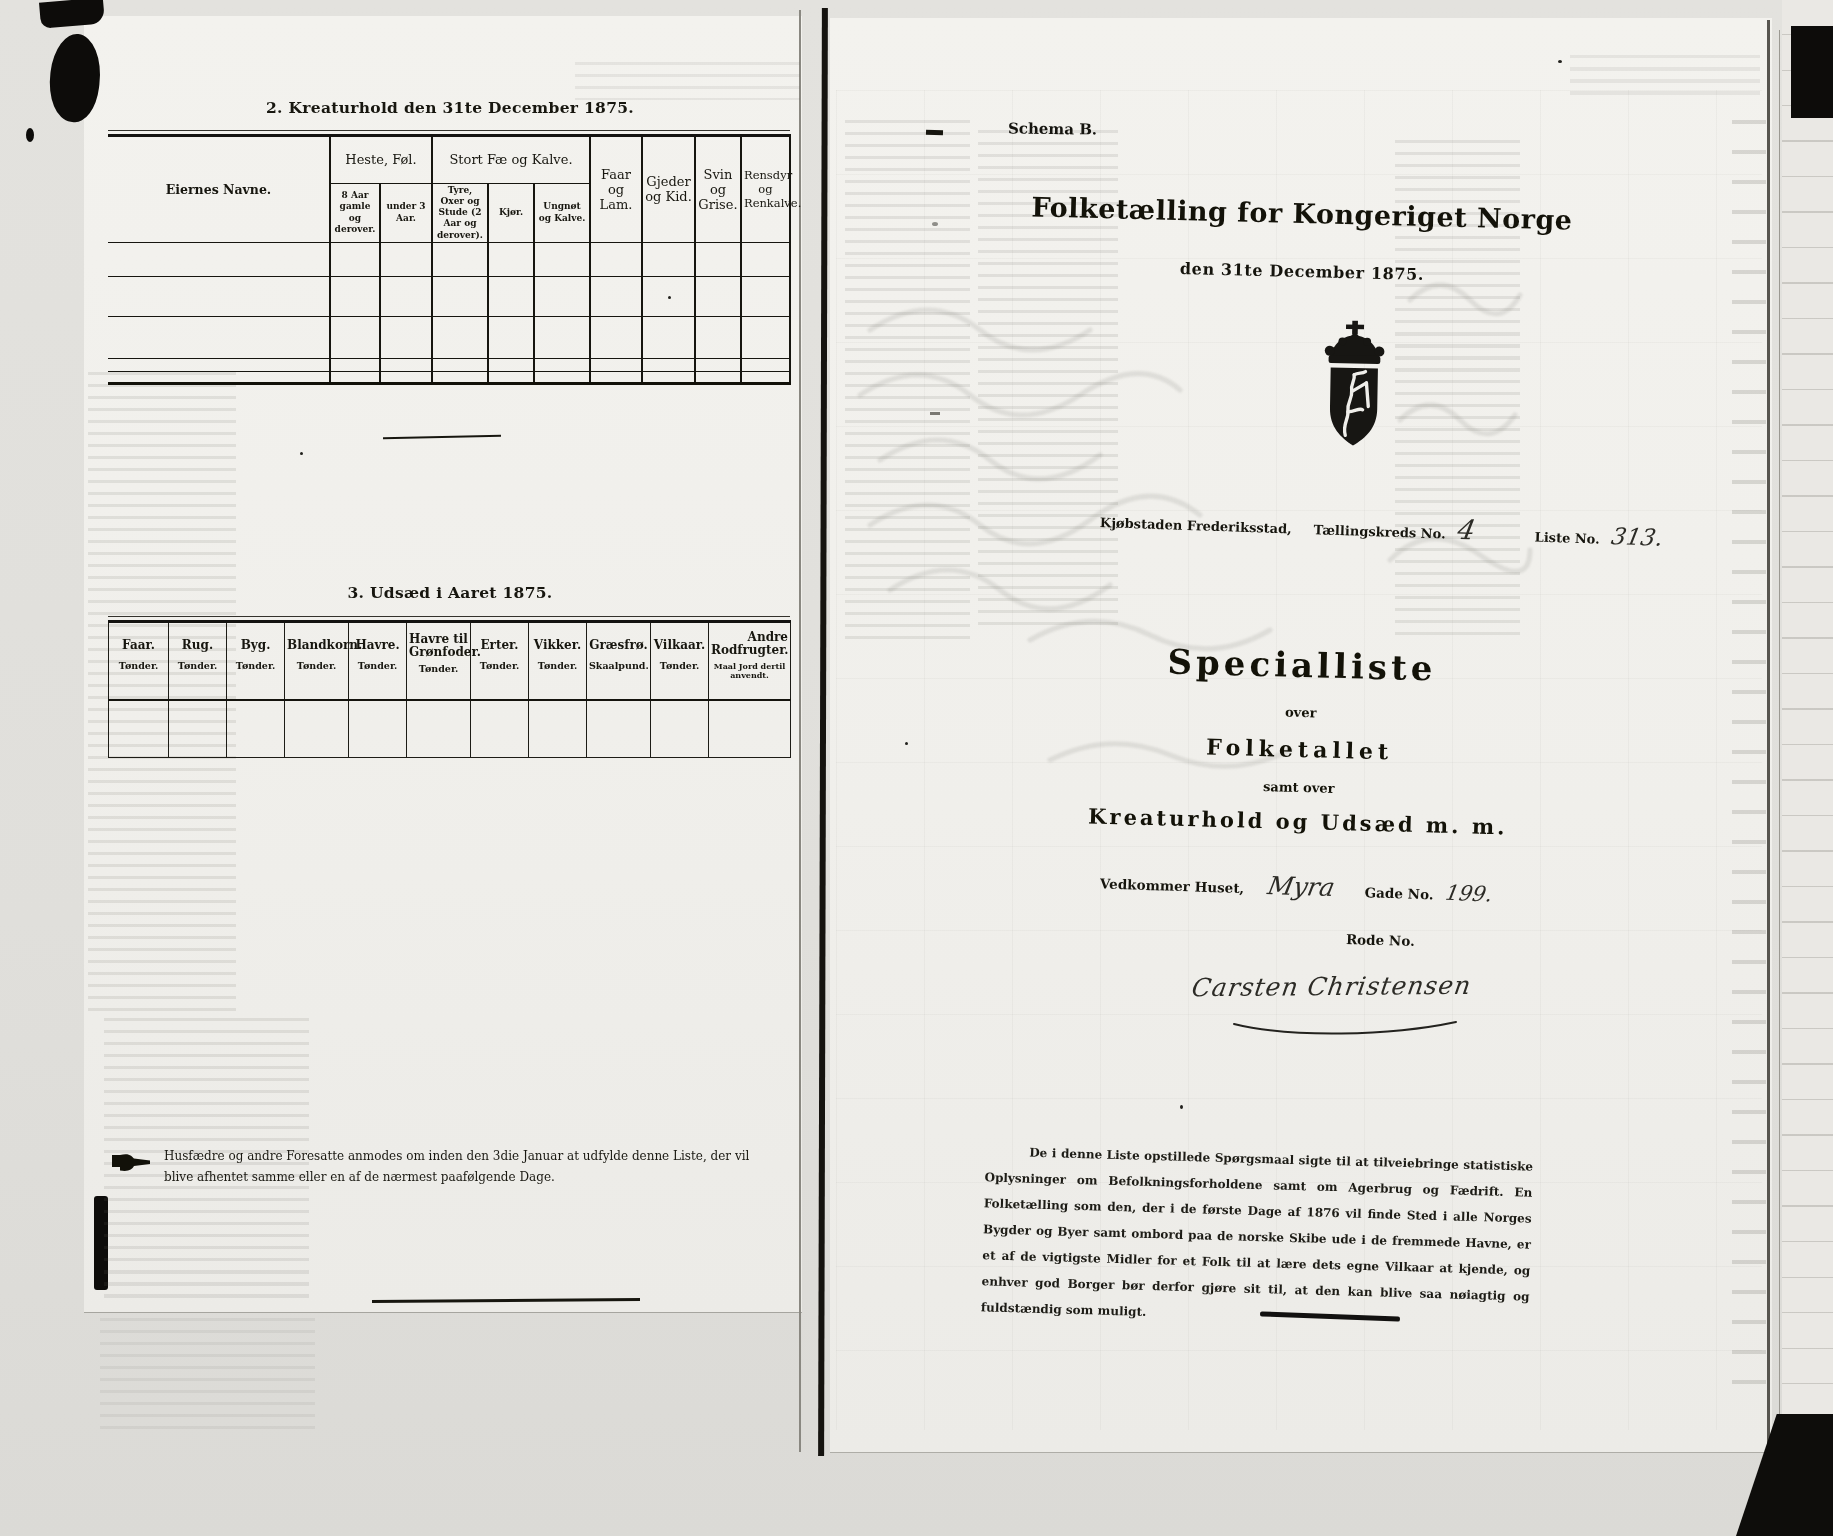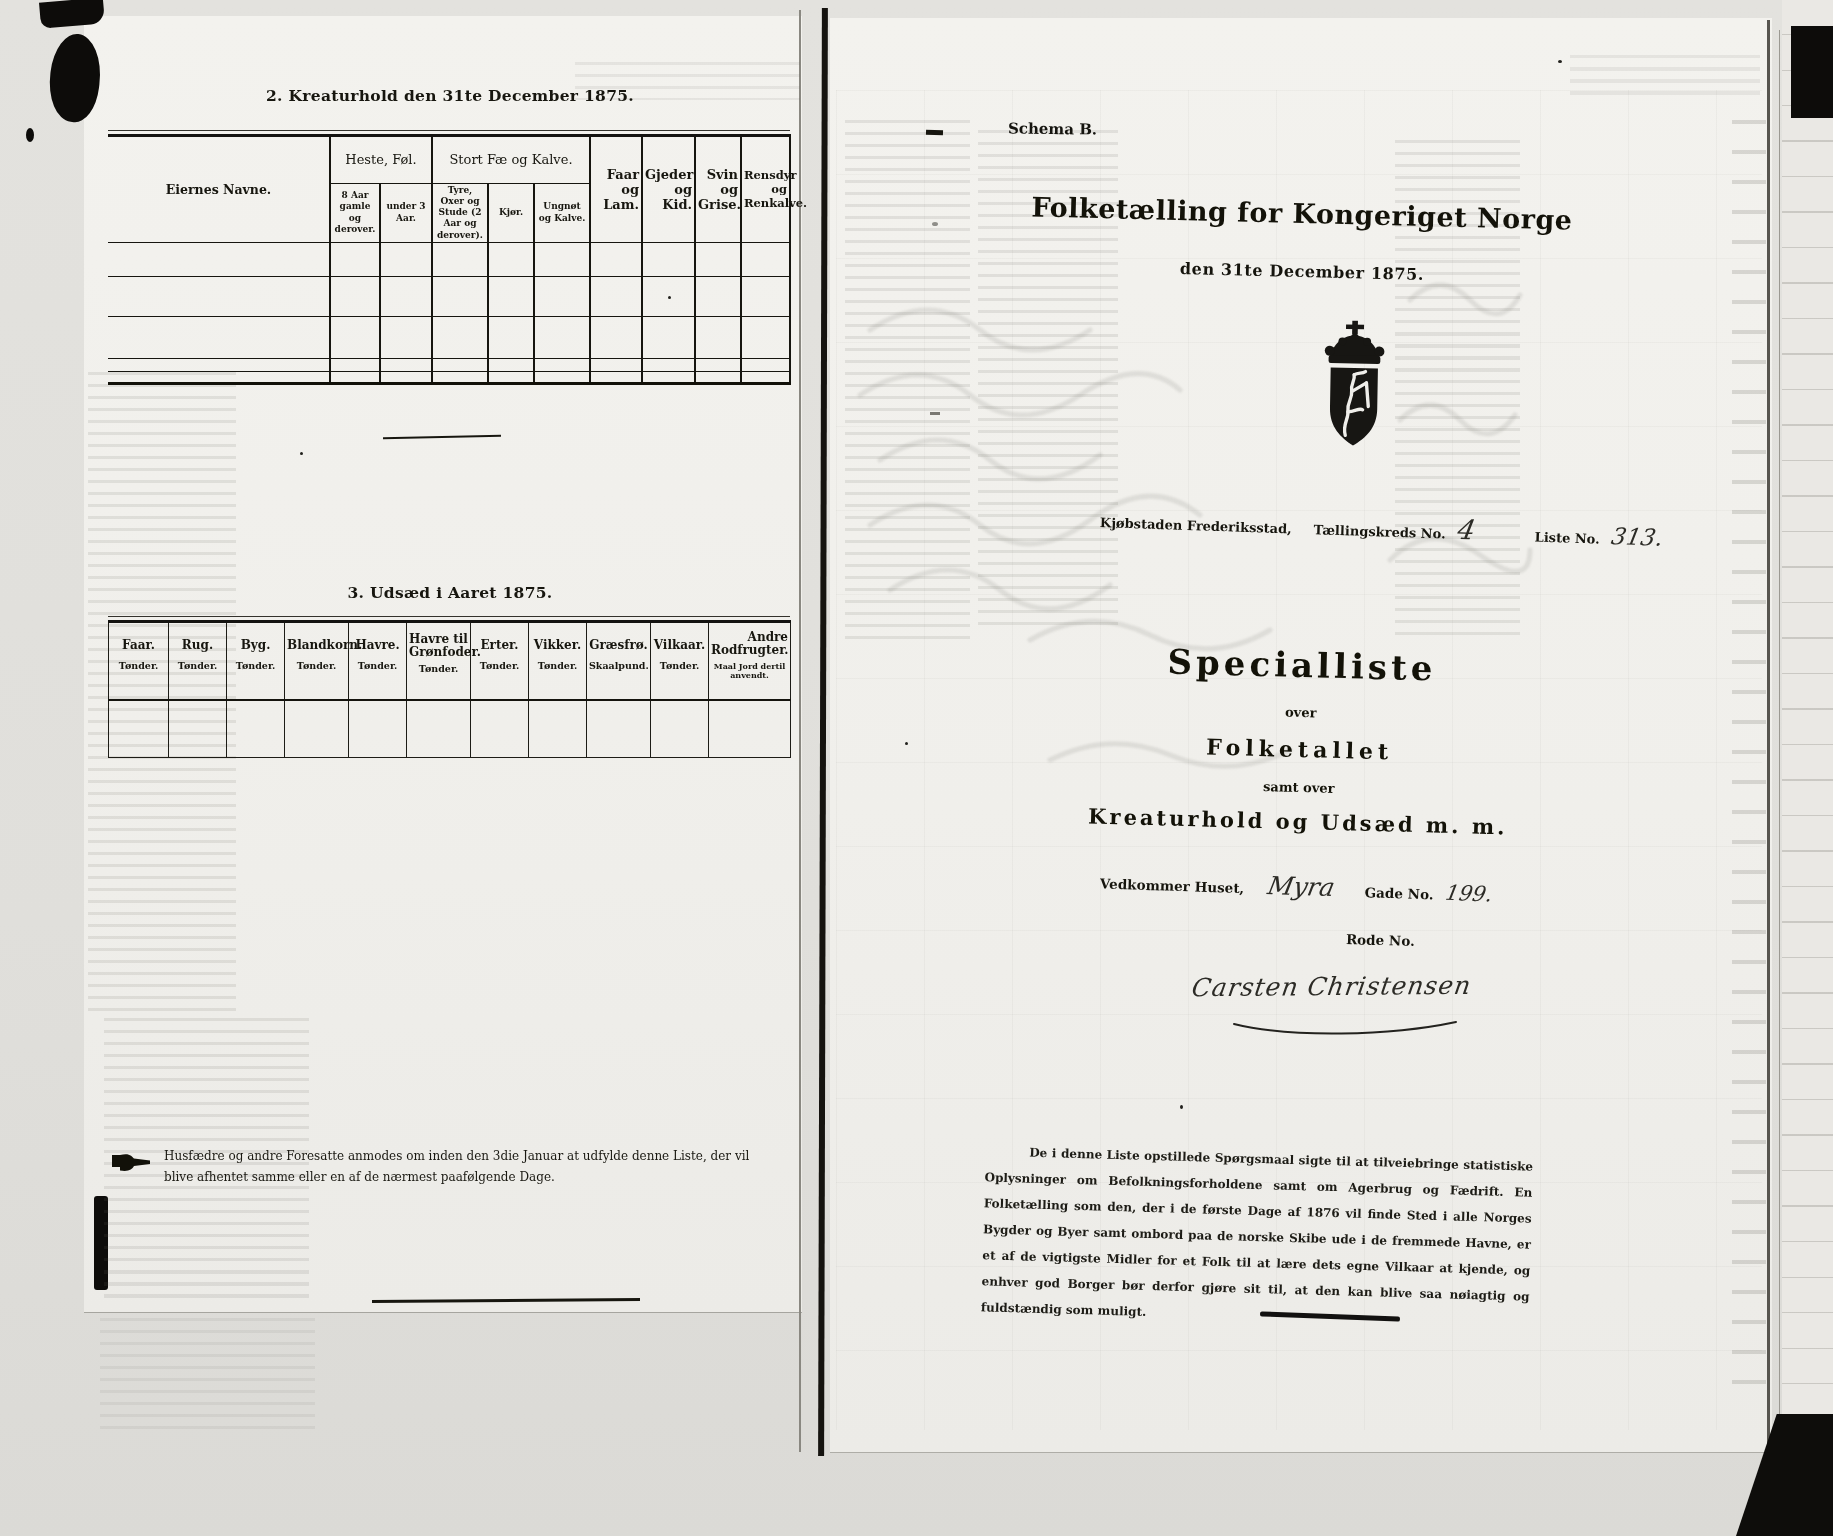--- a/index.html
+++ b/index.html
@@ -24,21 +24,21 @@
 
   
   .tbl-title { text-align:center; font-weight:bold; font-size:15.5px; letter-spacing:.3px; color:#17160f; }
   .tbl-wrap { border-top:1.5px solid #33322c; padding-top:2.5px; }
   table { border-collapse:collapse; table-layout:fixed; width:682px; }
   .t2 { border-top:3.2px solid #141310; }
   .t2 td { border-left:2.2px solid #16150f; border-right:2.2px solid #16150f;
            text-align:center; vertical-align:middle; padding:1px 2px; color:#17160f; }
   .t2 td:first-child { border-left:none; }
   .t2 .grp { font-weight:normal; font-size:13px; border-bottom:1.6px solid #16150f; }
-  .t2 .span2 { font-weight:bold; font-size:13px;text-align:right; }
+  .t2 .span2 { font-weight:normal; font-size:13px; }
   .t2 .owner { font-weight:bold; font-size:12.5px; }
   .t2 .sub { font-weight:bold; font-size:9px; line-height:1.25; }
   .t2 tbody td { border-top:1.9px solid #16150f; }
   .t2 tbody tr:last-child td { border-bottom:3.4px solid #121109; }
   .t3 { border-top:3.0px solid #141310; }
   .t3 td { border:1.6px solid #1d1c16; text-align:center; vertical-align:top; padding:0 2px; color:#17160f; }
   .t3 thead td { border-bottom:2.6px solid #15140e; height:76px; }
   .t3 .cropname { font-weight:bold; font-size:12px; margin-top:16px; line-height:1.15; }
   .t3 .cropunit { font-weight:bold; font-size:9.5px; margin-top:9px; line-height:1.1; }
   .t3 .cropunit.small { font-size:8px; margin-top:4px; }
@@ -118,21 +118,21 @@
       <path d="M220 760 Q280 730 340 755 T460 750"></path>
     </g>
   </svg>
 
   <div class="abs speck" style="left:668px;top:296px;width:3px;height:3px;"></div>
   <div class="abs speck" style="left:1558px;top:60px;width:4px;height:3px;"></div>
   <div class="abs speck" style="left:905px;top:742px;width:3px;height:3px;"></div>
   <div class="abs speck" style="left:300px;top:452px;width:3px;height:3px;"></div>
   <div class="abs speck" style="left:1180px;top:1105px;width:3px;height:4px;"></div>
 
-  <div class="abs tbl-title" style="left:150px;top:86px;width:600px;">2.  Kreaturhold den 31te December 1875.</div>
+  <div class="abs tbl-title" style="left:150px;top:98px;width:600px;">2.  Kreaturhold den 31te December 1875.</div>
 
   <div class="abs tbl-wrap" style="left:108px;top:130px;width:682px;">
     <table class="t2">
       <colgroup>
         <col style="width:222px">
           <col style="width:50px">
           <col style="width:52px">
           <col style="width:56px">
         <col style="width:46px">
           <col style="width:56px">

